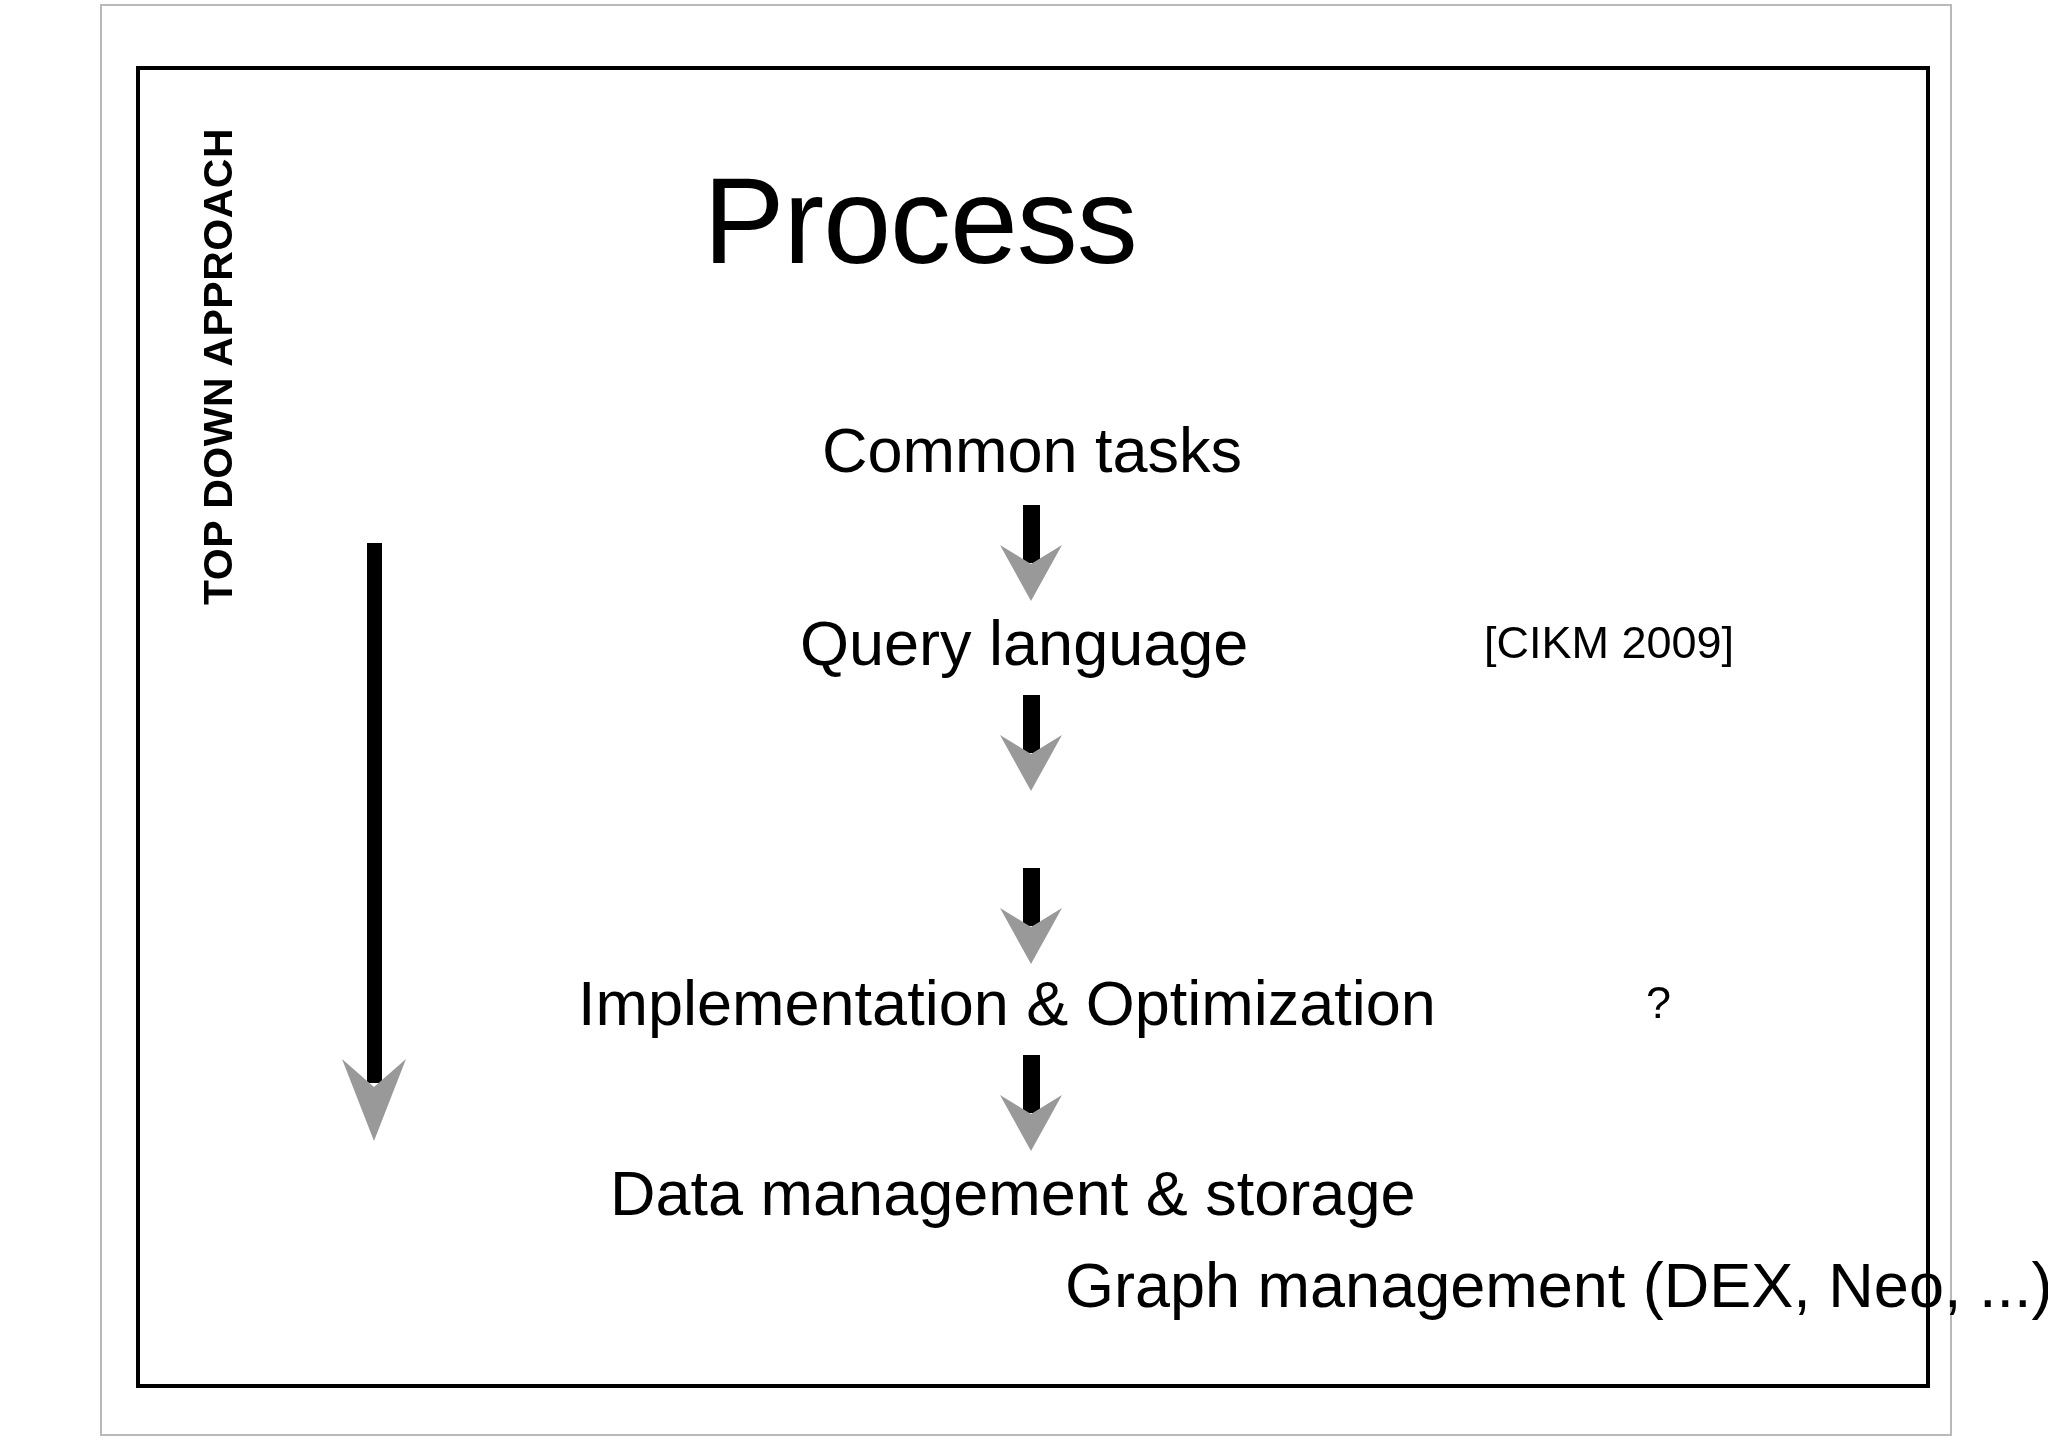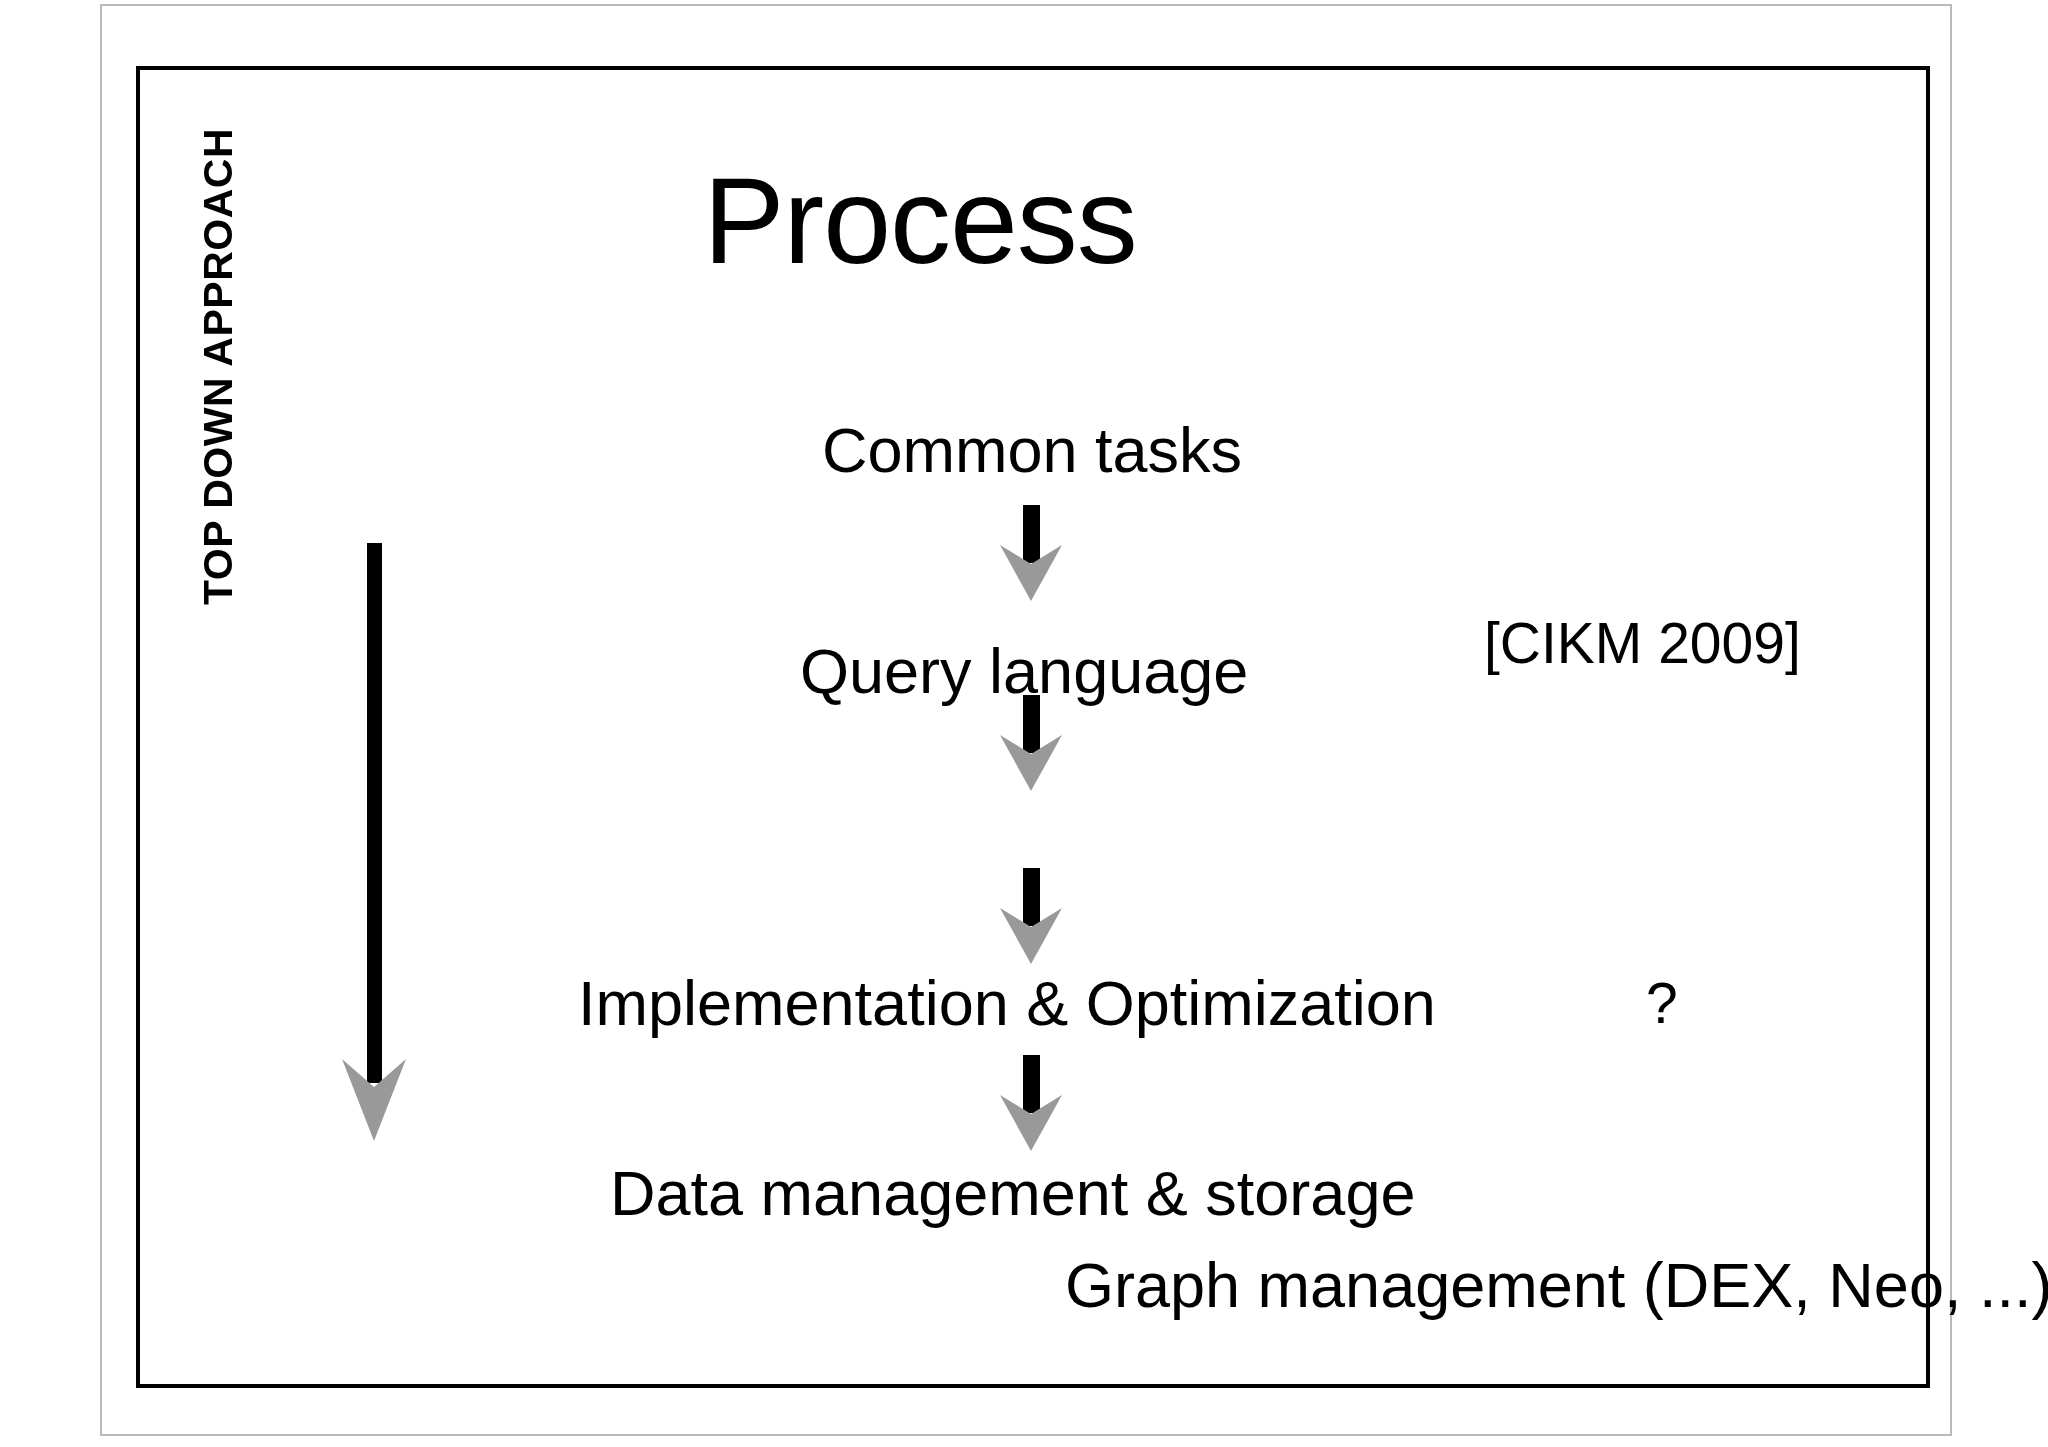--- a/index.html
+++ b/index.html
@@ -104,21 +104,21 @@
   .flow-main {
     position: absolute;
     font-size: 63px;
     line-height: 70px;
     color: #000000;
     white-space: nowrap;
     font-family: "Liberation Sans", sans-serif;
   }
   .flow-cite {
     position: absolute;
-    font-size: 57px;
+    font-size: 45px;
     line-height: 70px;
     color: #000000;
     white-space: nowrap;
     font-family: "Liberation Sans", sans-serif;
   }
 
   
   .connector {
     position: absolute;
     width: 62px;
@@ -161,21 +161,21 @@
   <div class="flow-main" style="left:822px;">Common tasks</div>
 </div>
 <div class="connector" style="left:1000px; top:505px;">
   <div class="shaft"></div>
   <svg class="head" viewBox="0 0 62 56">
     <polygon points="0,0 31,19 62,0 31,56" fill="#999999"></polygon>
   </svg>
 </div>
 
 <div class="flow-row" style="top:608px;">
-  <div class="flow-main" style="left:800px;margin-top:28px;">Query language</div>
+  <div class="flow-main" style="left:800px;">Query language</div>
   <div class="flow-cite" style="left:1484px;">[CIKM 2009]</div>
 </div>
 <div class="connector" style="left:1000px; top:695px;">
   <div class="shaft"></div>
   <svg class="head" viewBox="0 0 62 56">
     <polygon points="0,0 31,19 62,0 31,56" fill="#999999"></polygon>
   </svg>
 </div>
 
 <div class="flow-row" style="top:778px;">

